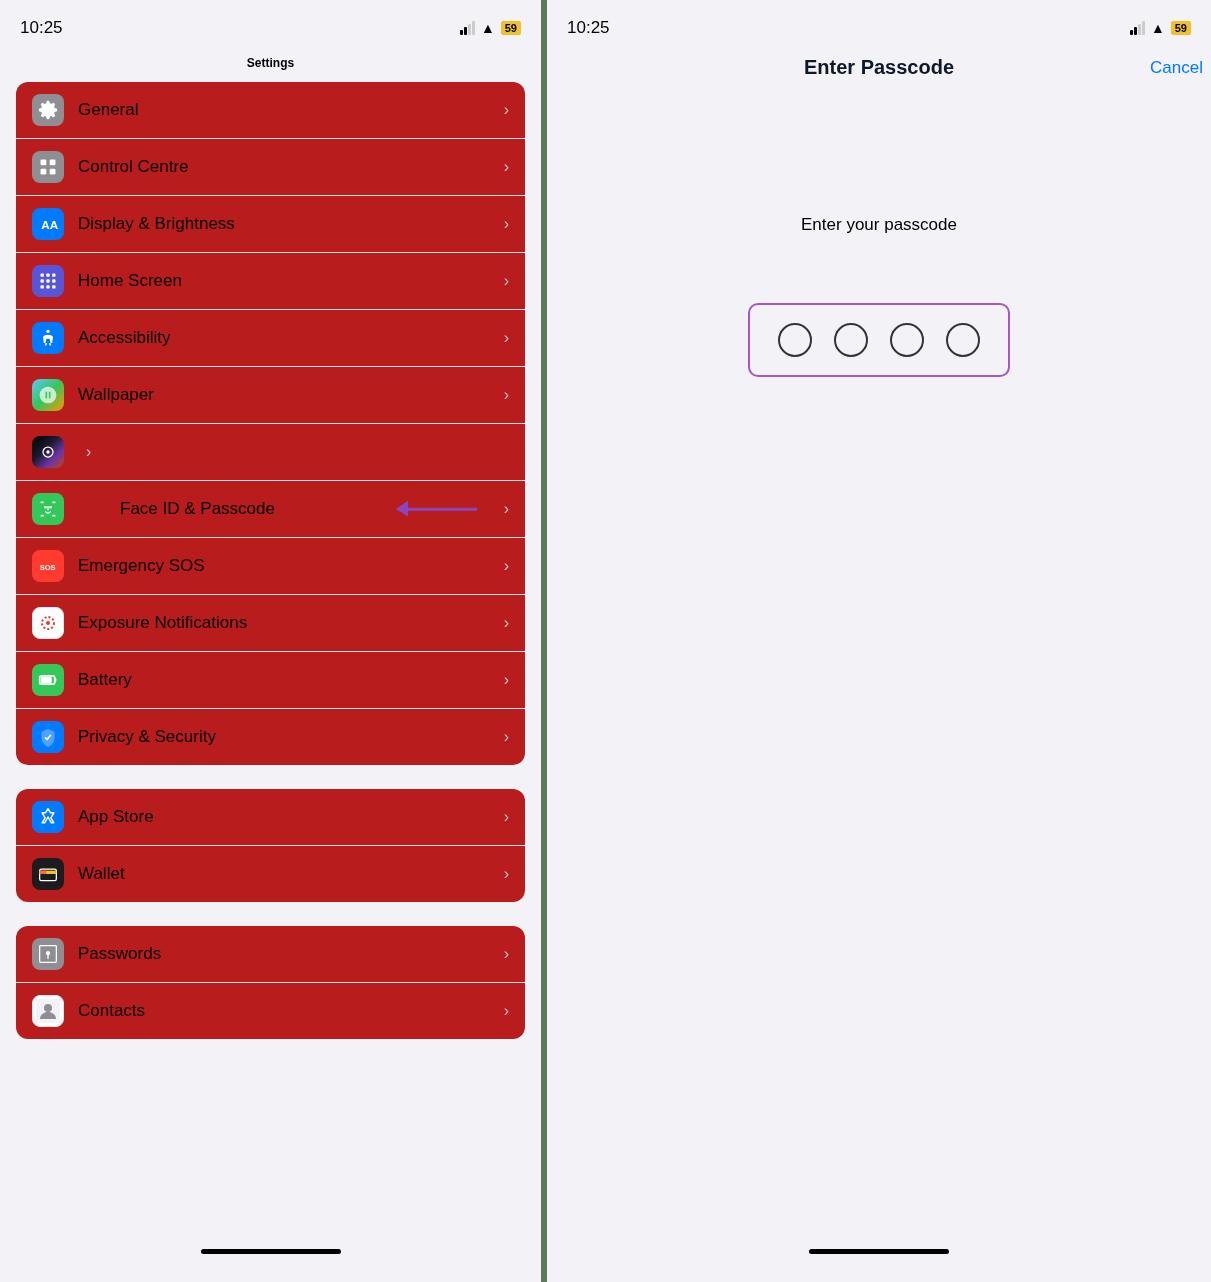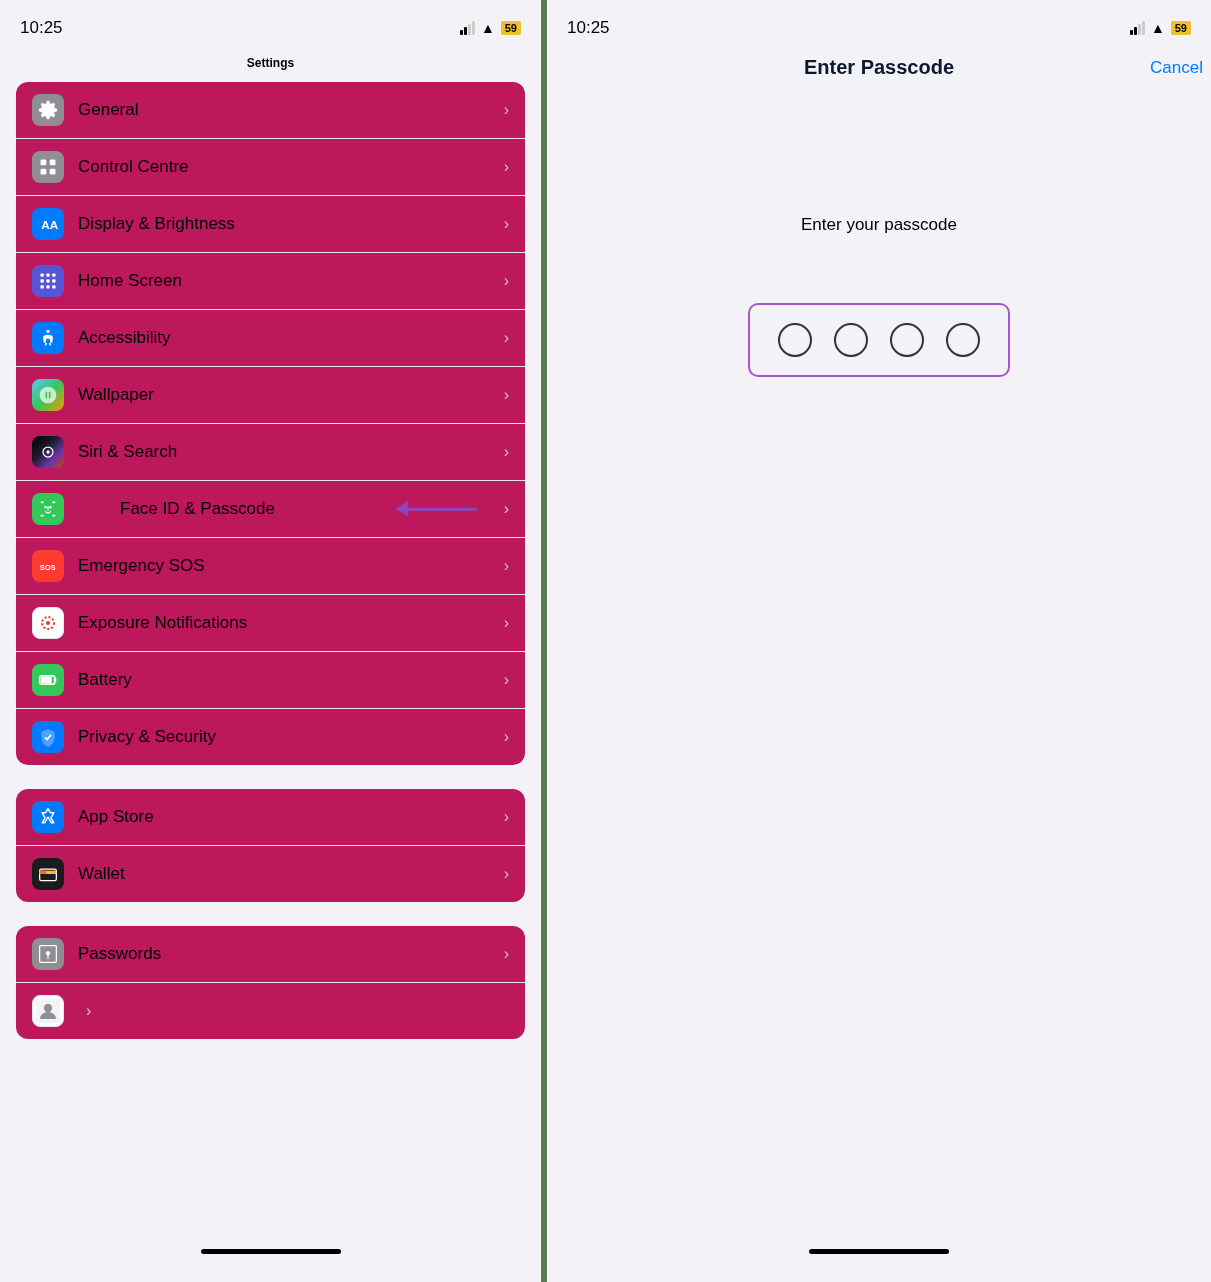--- a/index.html
+++ b/index.html
@@ -89,21 +89,21 @@
       margin-bottom: 24px;
       overflow: hidden;
     }
 
     .settings-item {
       display: flex;
       align-items: center;
       padding: 12px 16px;
       border-bottom: 0.5px solid #e5e5ea;
       cursor: pointer;
-      background: #be185d;
+      background: #b91c1c;
     }
 
     .settings-item:last-child {
       border-bottom: none;
     }
 
     .item-icon {
       width: 32px;
       height: 32px;
       border-radius: 8px;
@@ -372,21 +372,20 @@
         <span class="item-chevron">›</span>
       </div>
 
       <div class="settings-item">
         <div class="item-icon" style="background: linear-gradient(135deg, #000 0%, #1a1a2e 40%, #6b35a6 70%, #c1440e 100%);">
           <svg class="icon-svg" viewBox="0 0 24 24">
               <ellipse cx="12" cy="12" rx="6" ry="6" fill="none" stroke="white" stroke-width="1.5"></ellipse>
               <circle cx="12" cy="12" r="2" fill="white"></circle>
             </svg>
         </div>
-        <span class="item-label">Siri &amp; Search</span>
         <span class="item-chevron">›</span>
       </div>
 
       <div class="settings-item face-id-item">
         <div class="item-icon icon-green">
           <svg class="icon-svg" viewBox="0 0 24 24">
             <rect x="3" y="3" width="4" height="2" rx="1" fill="white"></rect>
             <rect x="17" y="3" width="4" height="2" rx="1" fill="white"></rect>
             <rect x="3" y="19" width="4" height="2" rx="1" fill="white"></rect>
             <rect x="17" y="19" width="4" height="2" rx="1" fill="white"></rect>
@@ -493,20 +492,21 @@
       </div>
 
       <div class="settings-item">
         <div class="item-icon" style="background: #fff; border: 1.5px solid #e5e5ea; overflow: hidden;">
           <svg width="24" height="24" viewBox="0 0 24 24">
               <rect width="24" height="24" fill="#f2f2f7"></rect>
               <circle cx="12" cy="9" r="4" fill="#8e8e93"></circle>
               <path d="M4 20c0-4 3.6-7 8-7s8 3 8 7" fill="#8e8e93"></path>
             </svg>
         </div>
+        <span class="item-label">Contacts</span>
         <span class="item-chevron">›</span>
       </div>
 
     </div>
 
   </div>
 
   <div style="display:flex; justify-content:center; padding: 8px 0 16px 0;">
     <div class="home-indicator-left"></div>
   </div>

